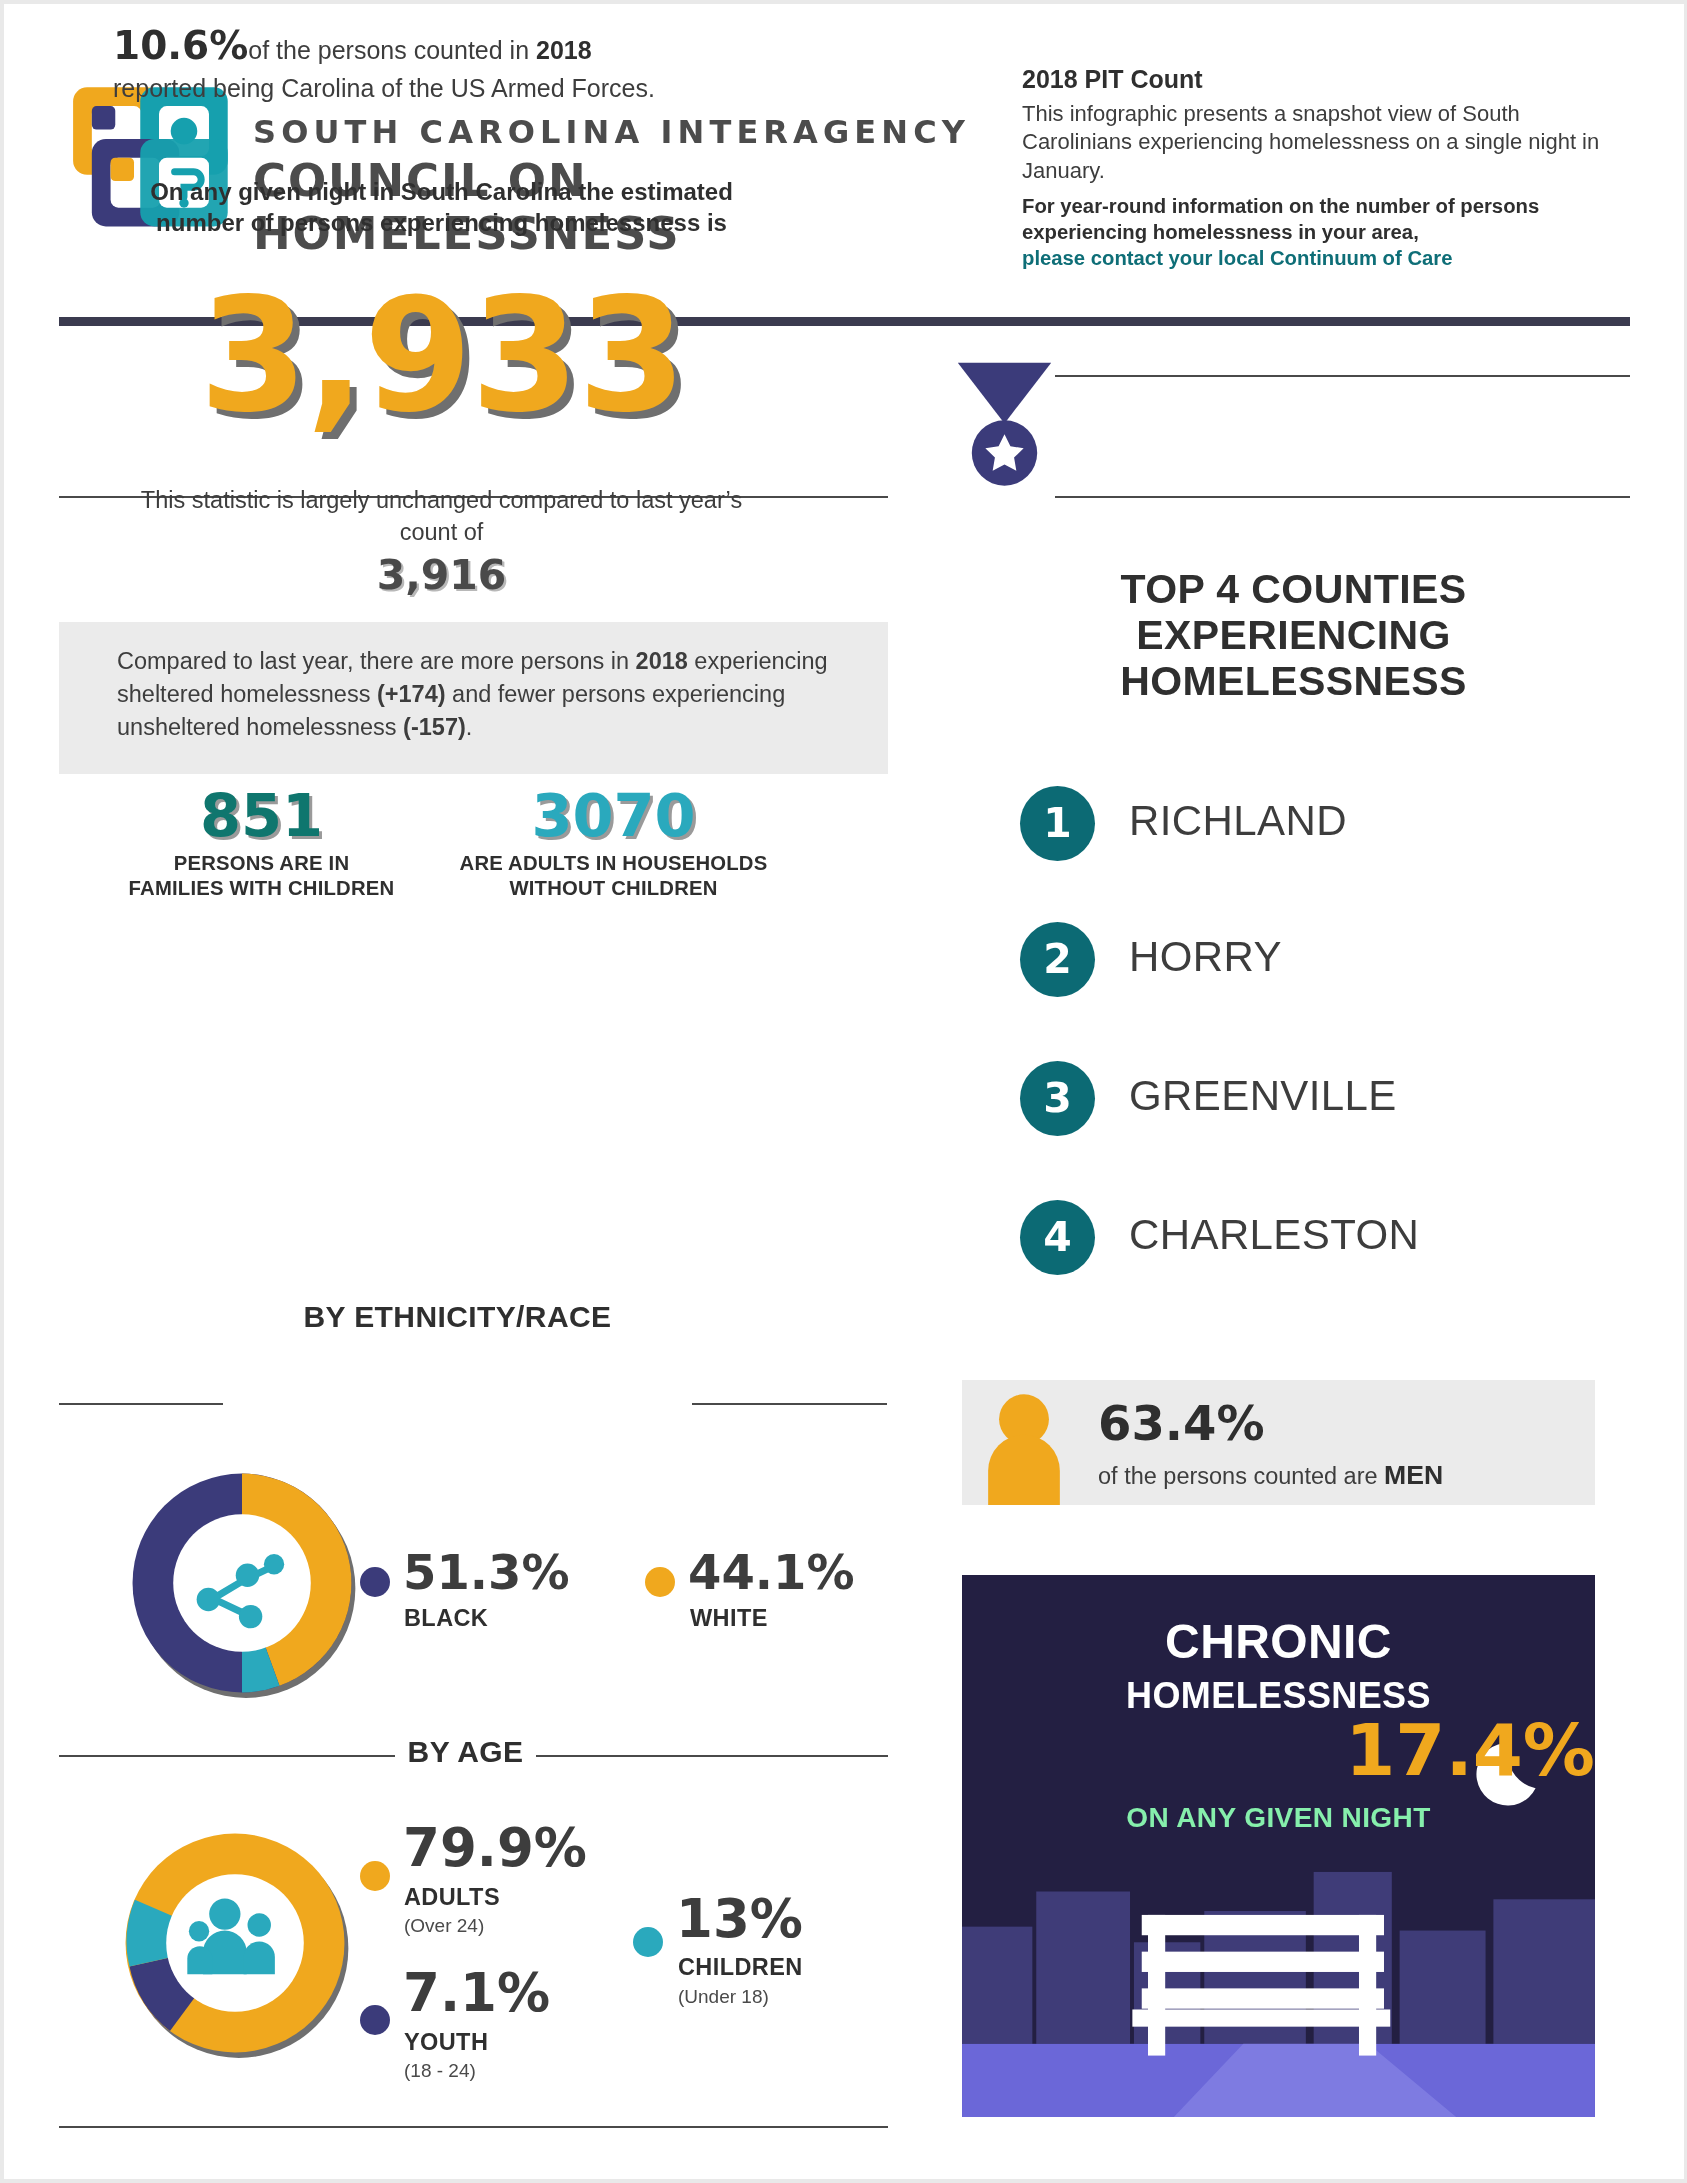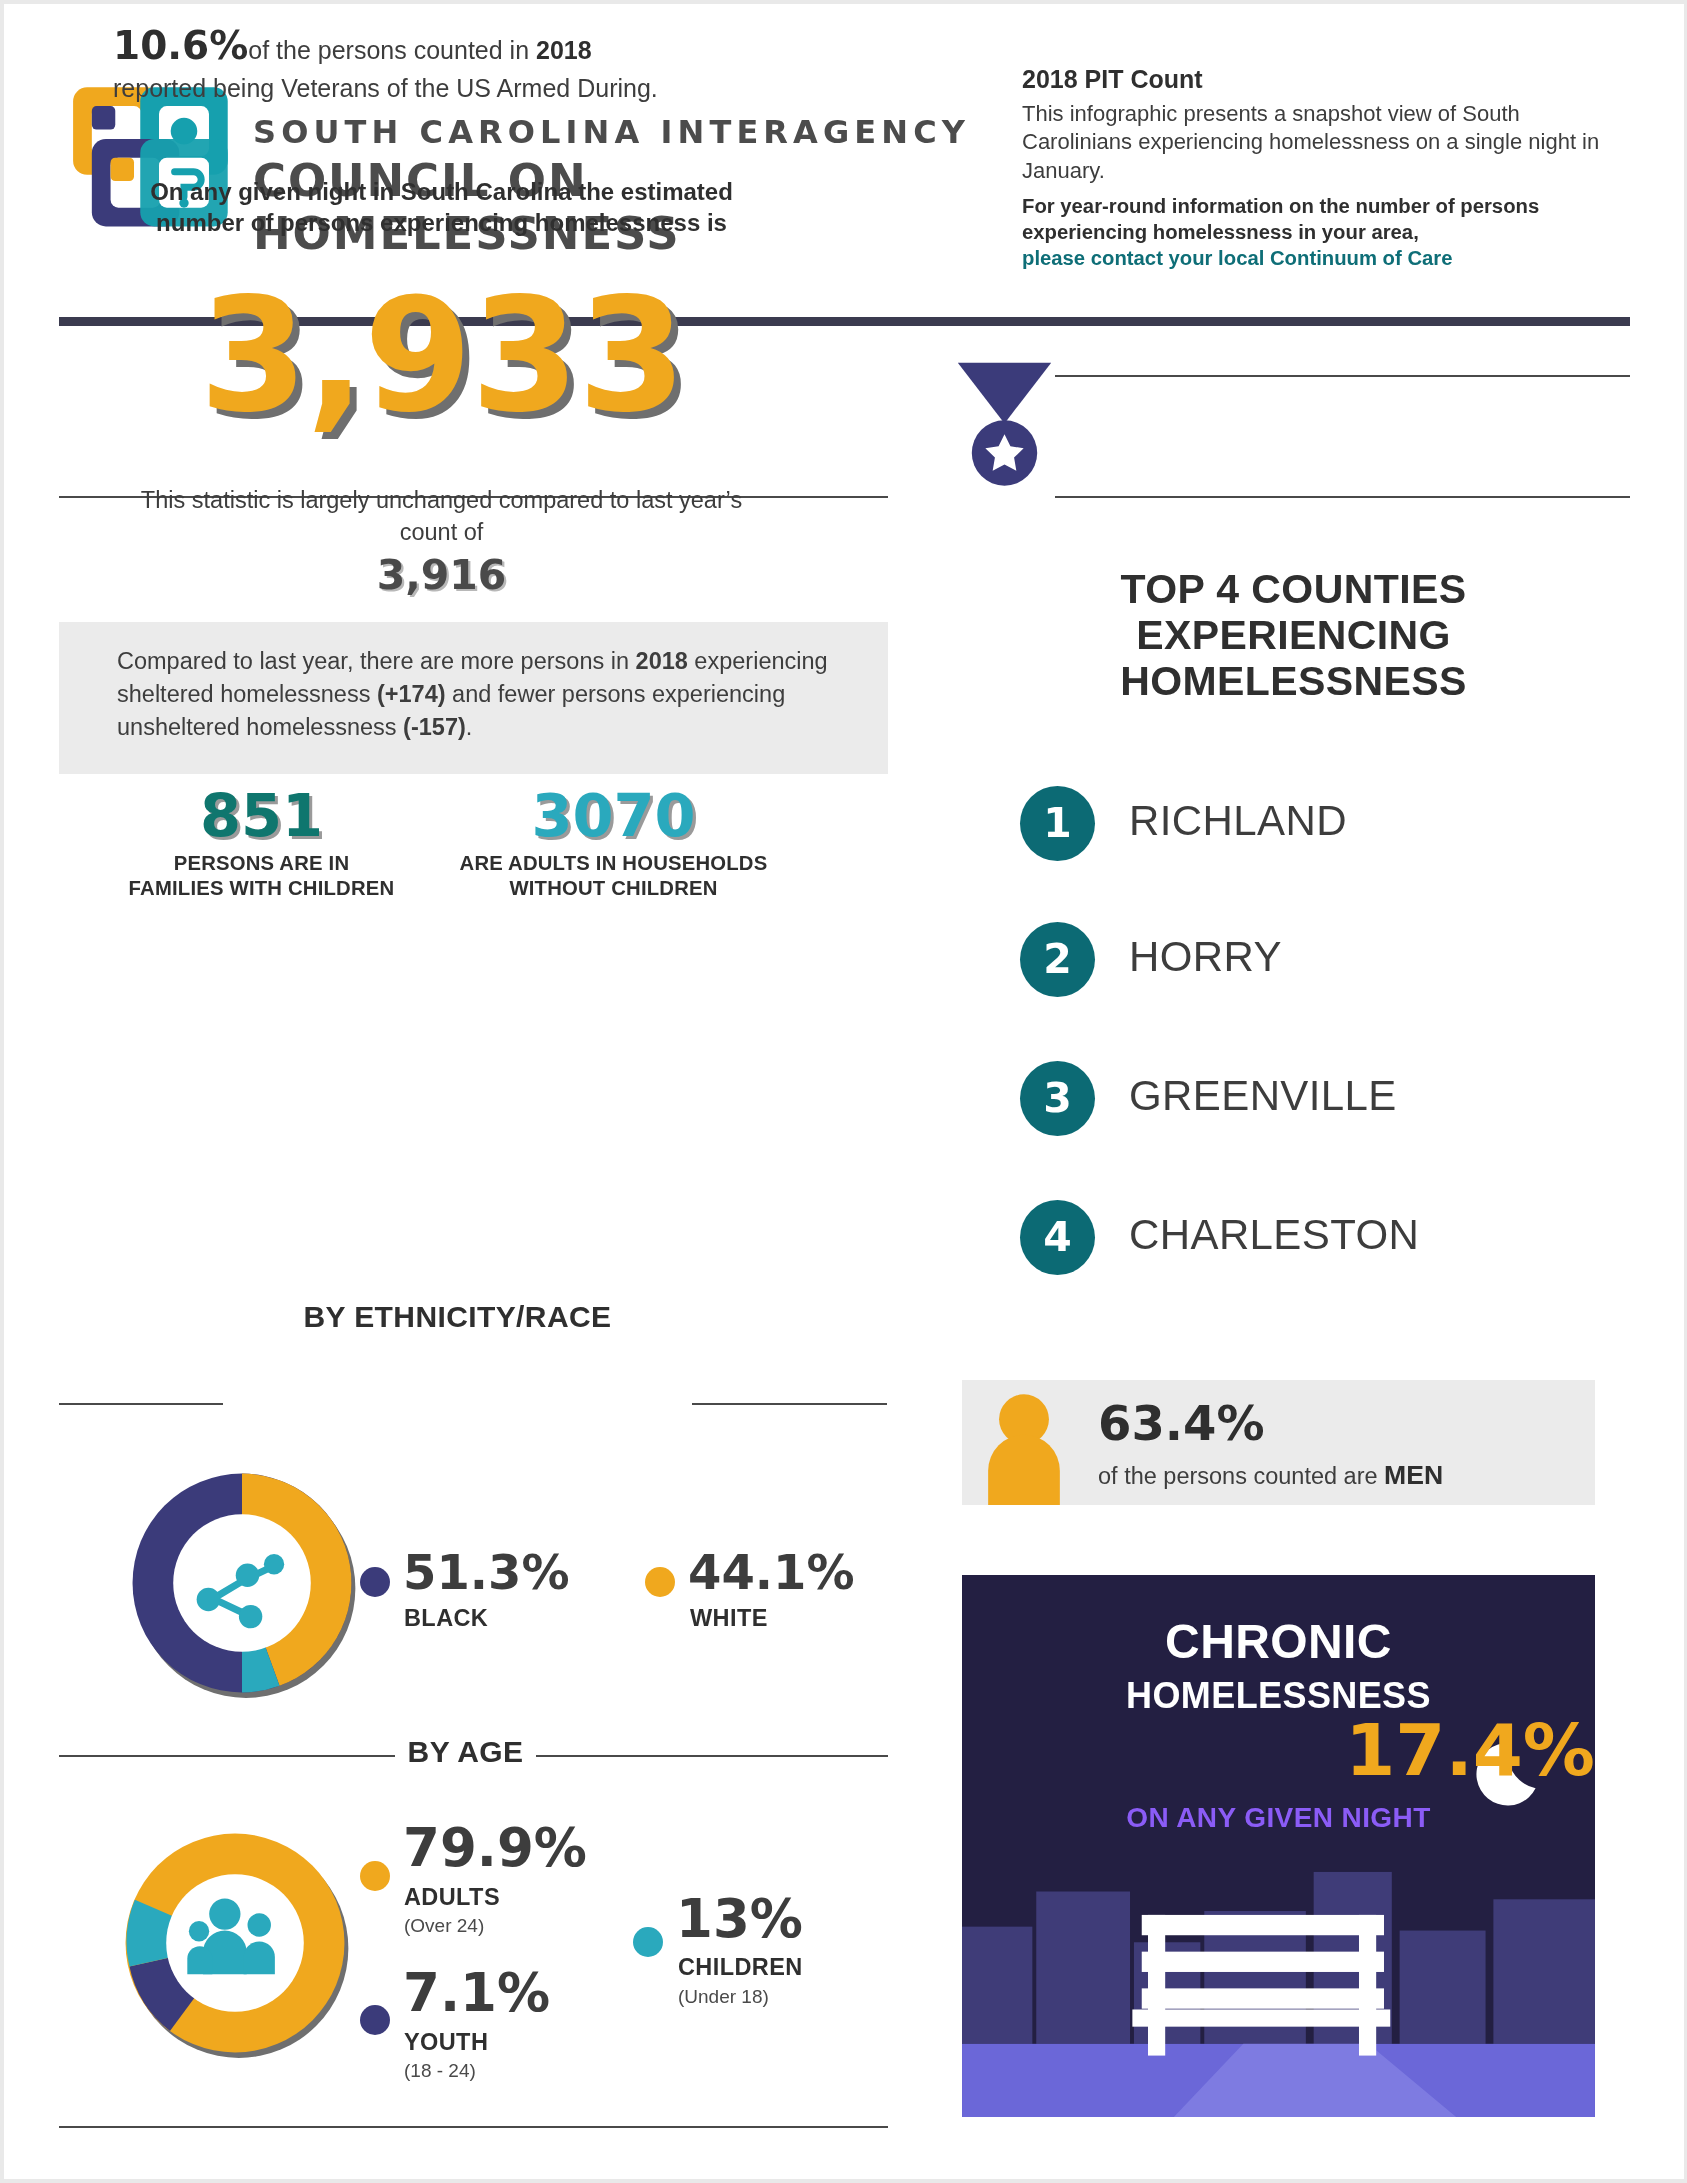--- a/index.html
+++ b/index.html
@@ -334,21 +334,21 @@
     font-size: 72px;
     font-weight: bold;
     font-family: "DejaVu Sans", sans-serif;
     line-height: 1;
   }
   .chronic-night {
     position: absolute;
     left: 0; top: 227px;
     width: 633px;
     text-align: center;
-    color: #8b5cf6;
+    color: #86efac;
     font-size: 28px;
     font-weight: bold;
     letter-spacing: 0.4px;
   }
 </style>
 </head>
 <body>
 
 <div class="page">
 
@@ -494,21 +494,21 @@
   <div class="hr-thin" style="left:1051px; top:371px; width:575px;"></div>
   <div class="hr-thin" style="left:1051px; top:492px; width:575px;"></div>
 
   <svg width="109" height="141" viewBox="0 0 140 180" style="position:absolute; left:946px; top:352px;">
     <path d="M10 8 H130 L70 86 Z" fill="#3b3b7a"></path>
     <circle cx="70" cy="124" r="42" fill="#3b3b7a"></circle>
     <path d="M70 100 l7.6 15.4 17 2.5 -12.3 12 2.9 16.9 -15.2-8 -15.2 8 2.9-16.9 -12.3-12 17-2.5 Z" fill="#ffffff"></path>
   </svg>
 
   <div class="vet-text">
-    <span class="vet-pct">10.6%</span><span>of the persons counted in </span><span class="vet-bold">2018</span><span> reported being Veterans of the US Armed During.</span>
+    <span class="vet-pct">10.6%</span><span>of the persons counted in </span><span class="vet-bold">2018</span><span> reported being Carolina of the US Armed Forces.</span>
   </div>
 
   <div class="top4-title">TOP 4 COUNTIES EXPERIENCING HOMELESSNESS</div>
 
   <div class="county-row" style="top:782px;">
     <div class="county-badge">1</div>
     <div class="county-name">RICHLAND</div>
   </div>
   <div class="county-row" style="top:918px;">
     <div class="county-badge">2</div>

